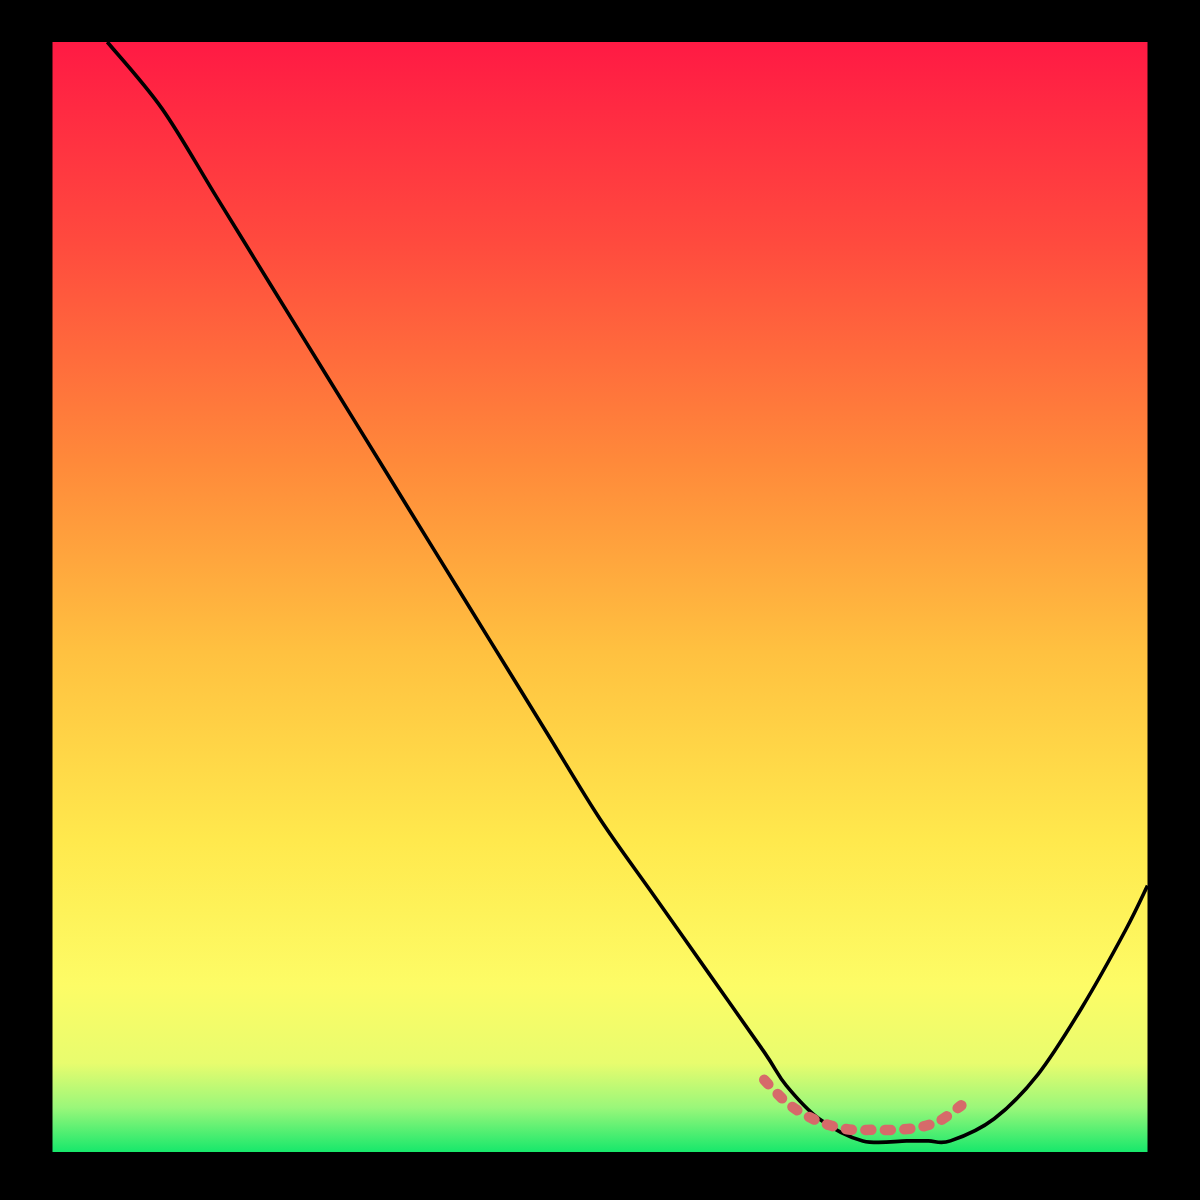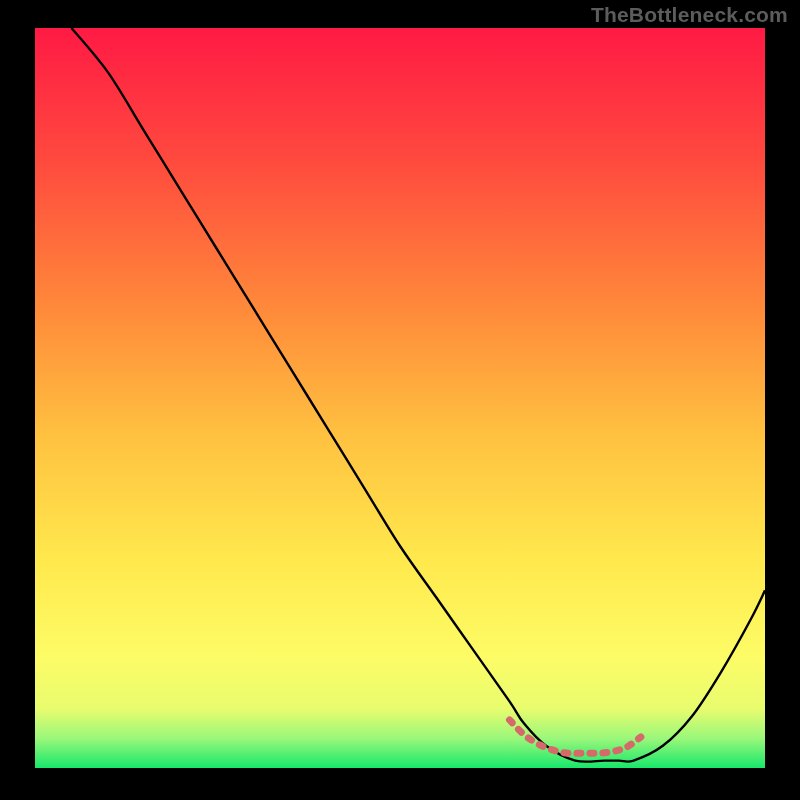--- a/index.html
+++ b/index.html
@@ -27,21 +27,20 @@
     z-index: 10;
   }
   svg {
     display: block;
   }
 </style>
 </head>
 <body>
 
 <div class="frame">
-  <div class="watermark">TheBottleneck.com</div>
 
   <svg id="chart-svg" width="800" height="800" viewBox="0 0 800 800">
     <defs>
       <linearGradient id="bg-grad" x1="0" y1="0" x2="0" y2="1">
           <stop offset="0%" stop-color="#ff1a44"></stop>
           <stop offset="18%" stop-color="#ff4a3e"></stop>
           <stop offset="38%" stop-color="#ff8a3a"></stop>
           <stop offset="55.00000000000001%" stop-color="#ffc140"></stop>
           <stop offset="72%" stop-color="#ffe94d"></stop>
           <stop offset="85%" stop-color="#fdfc66"></stop>

